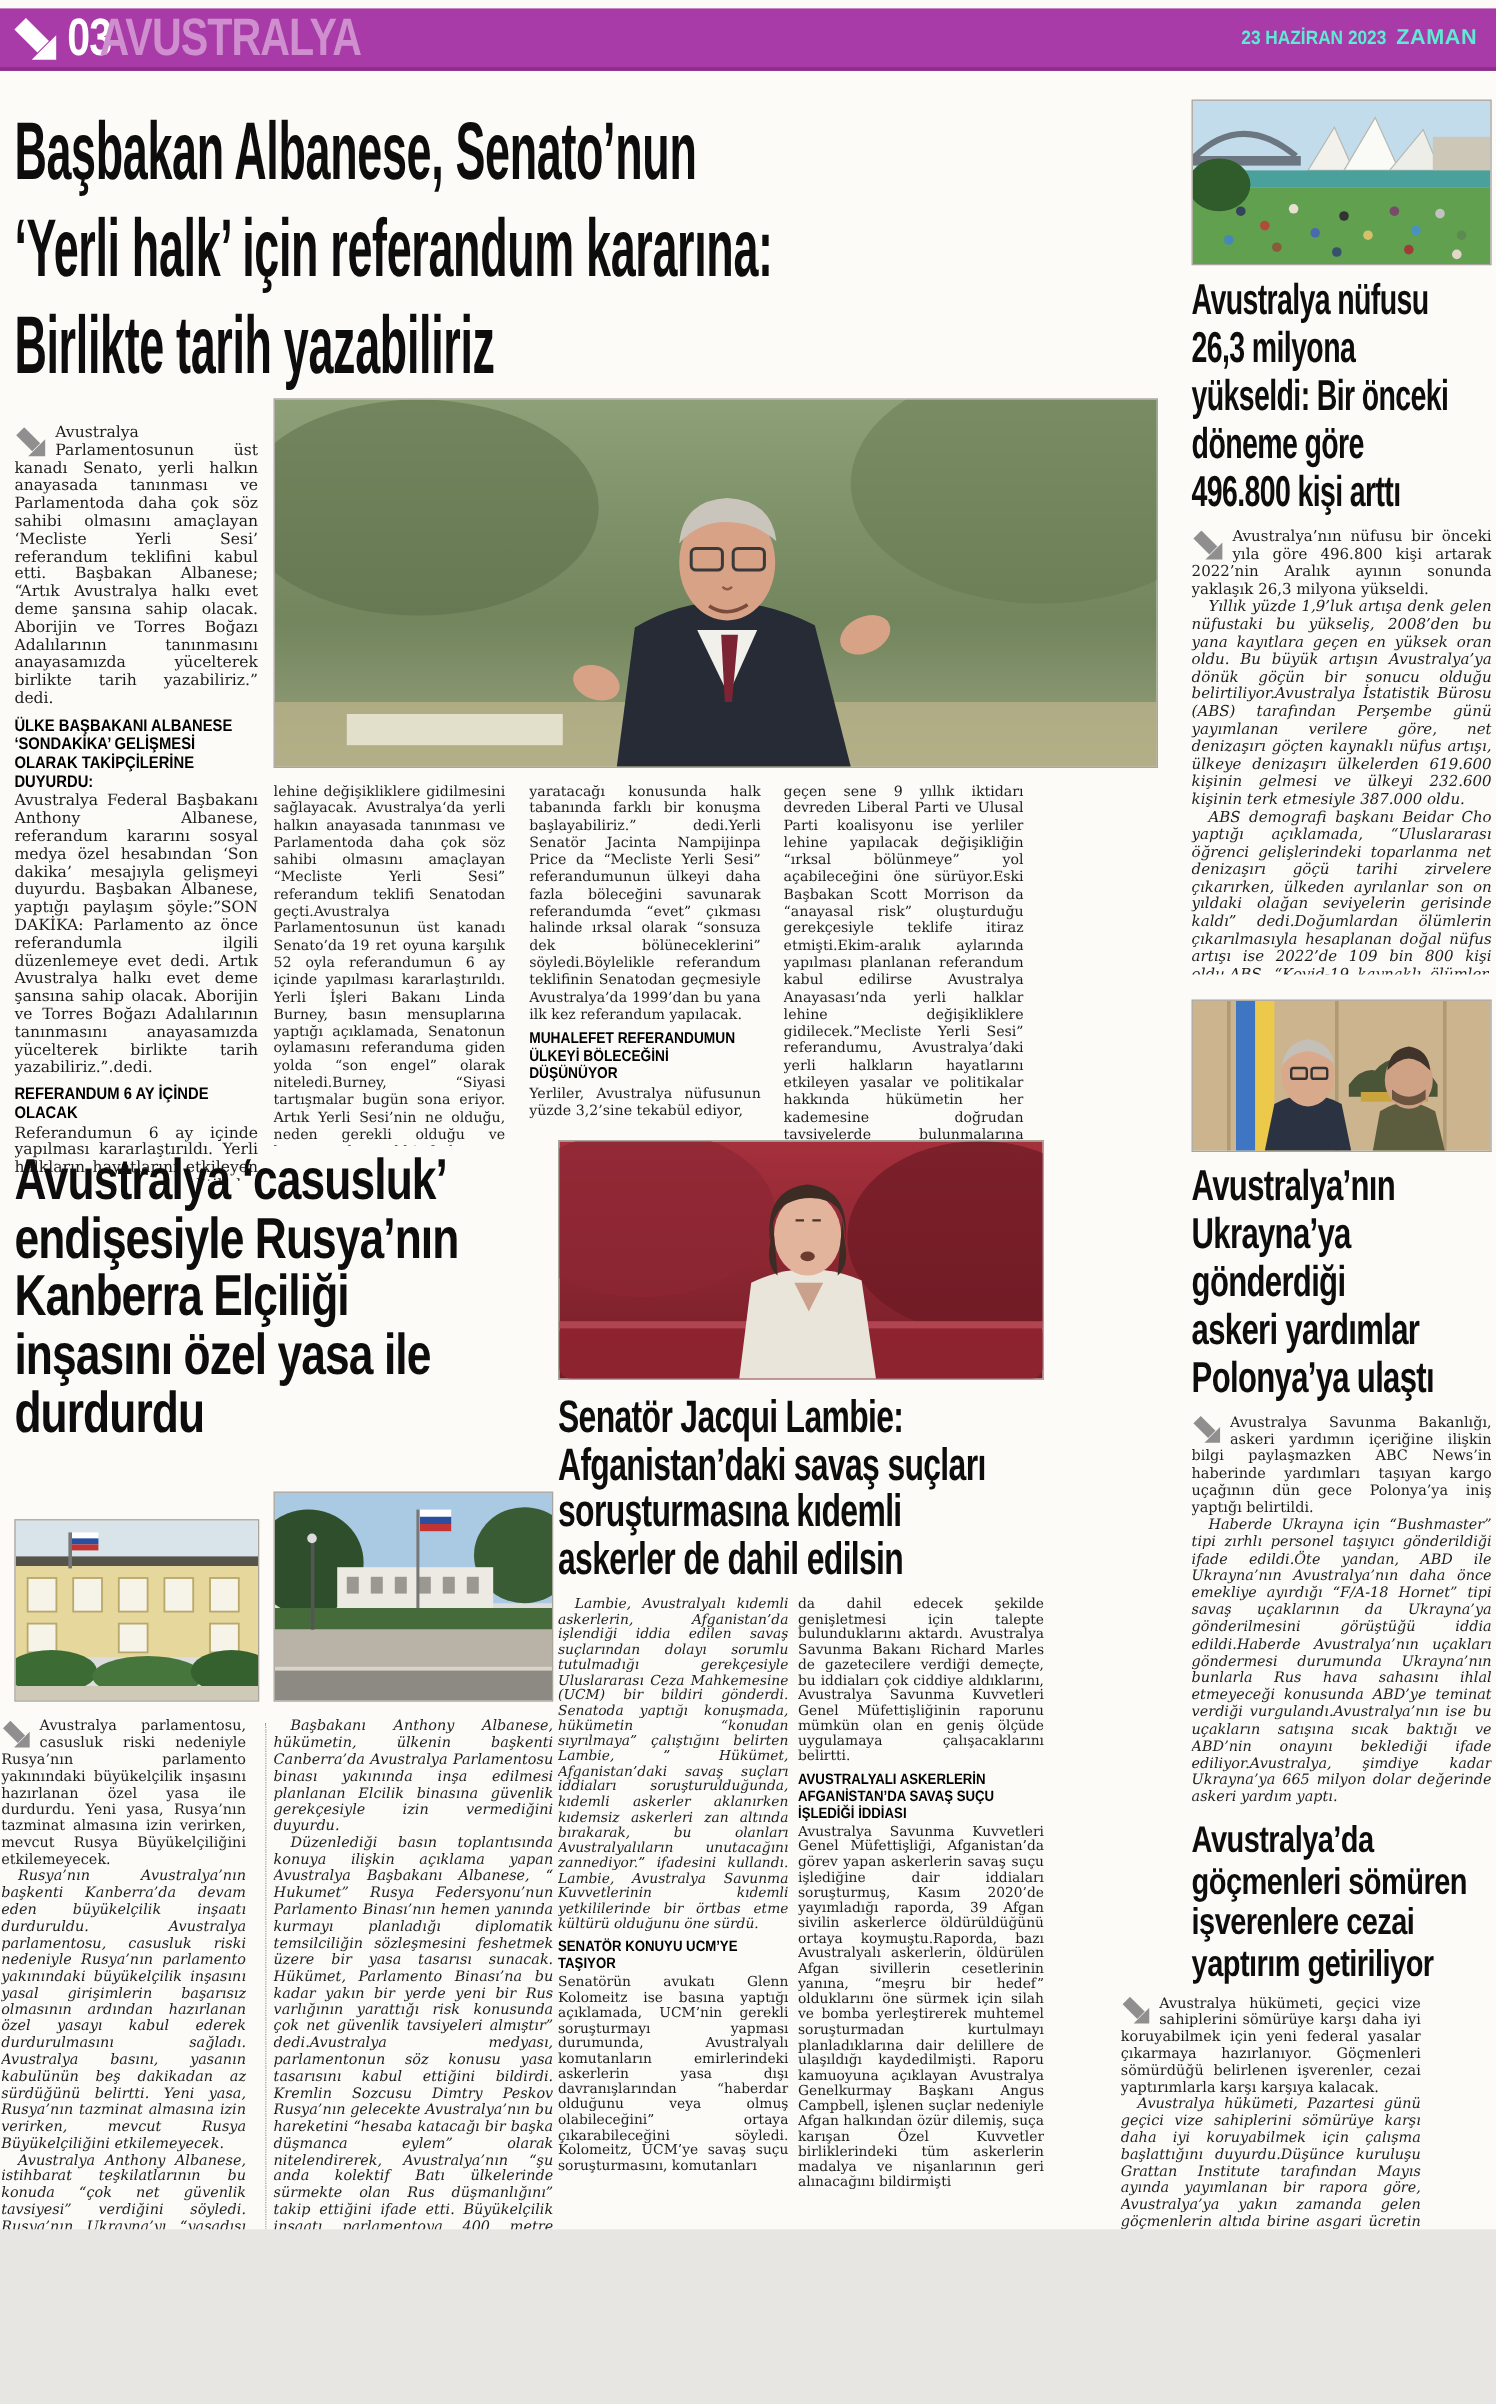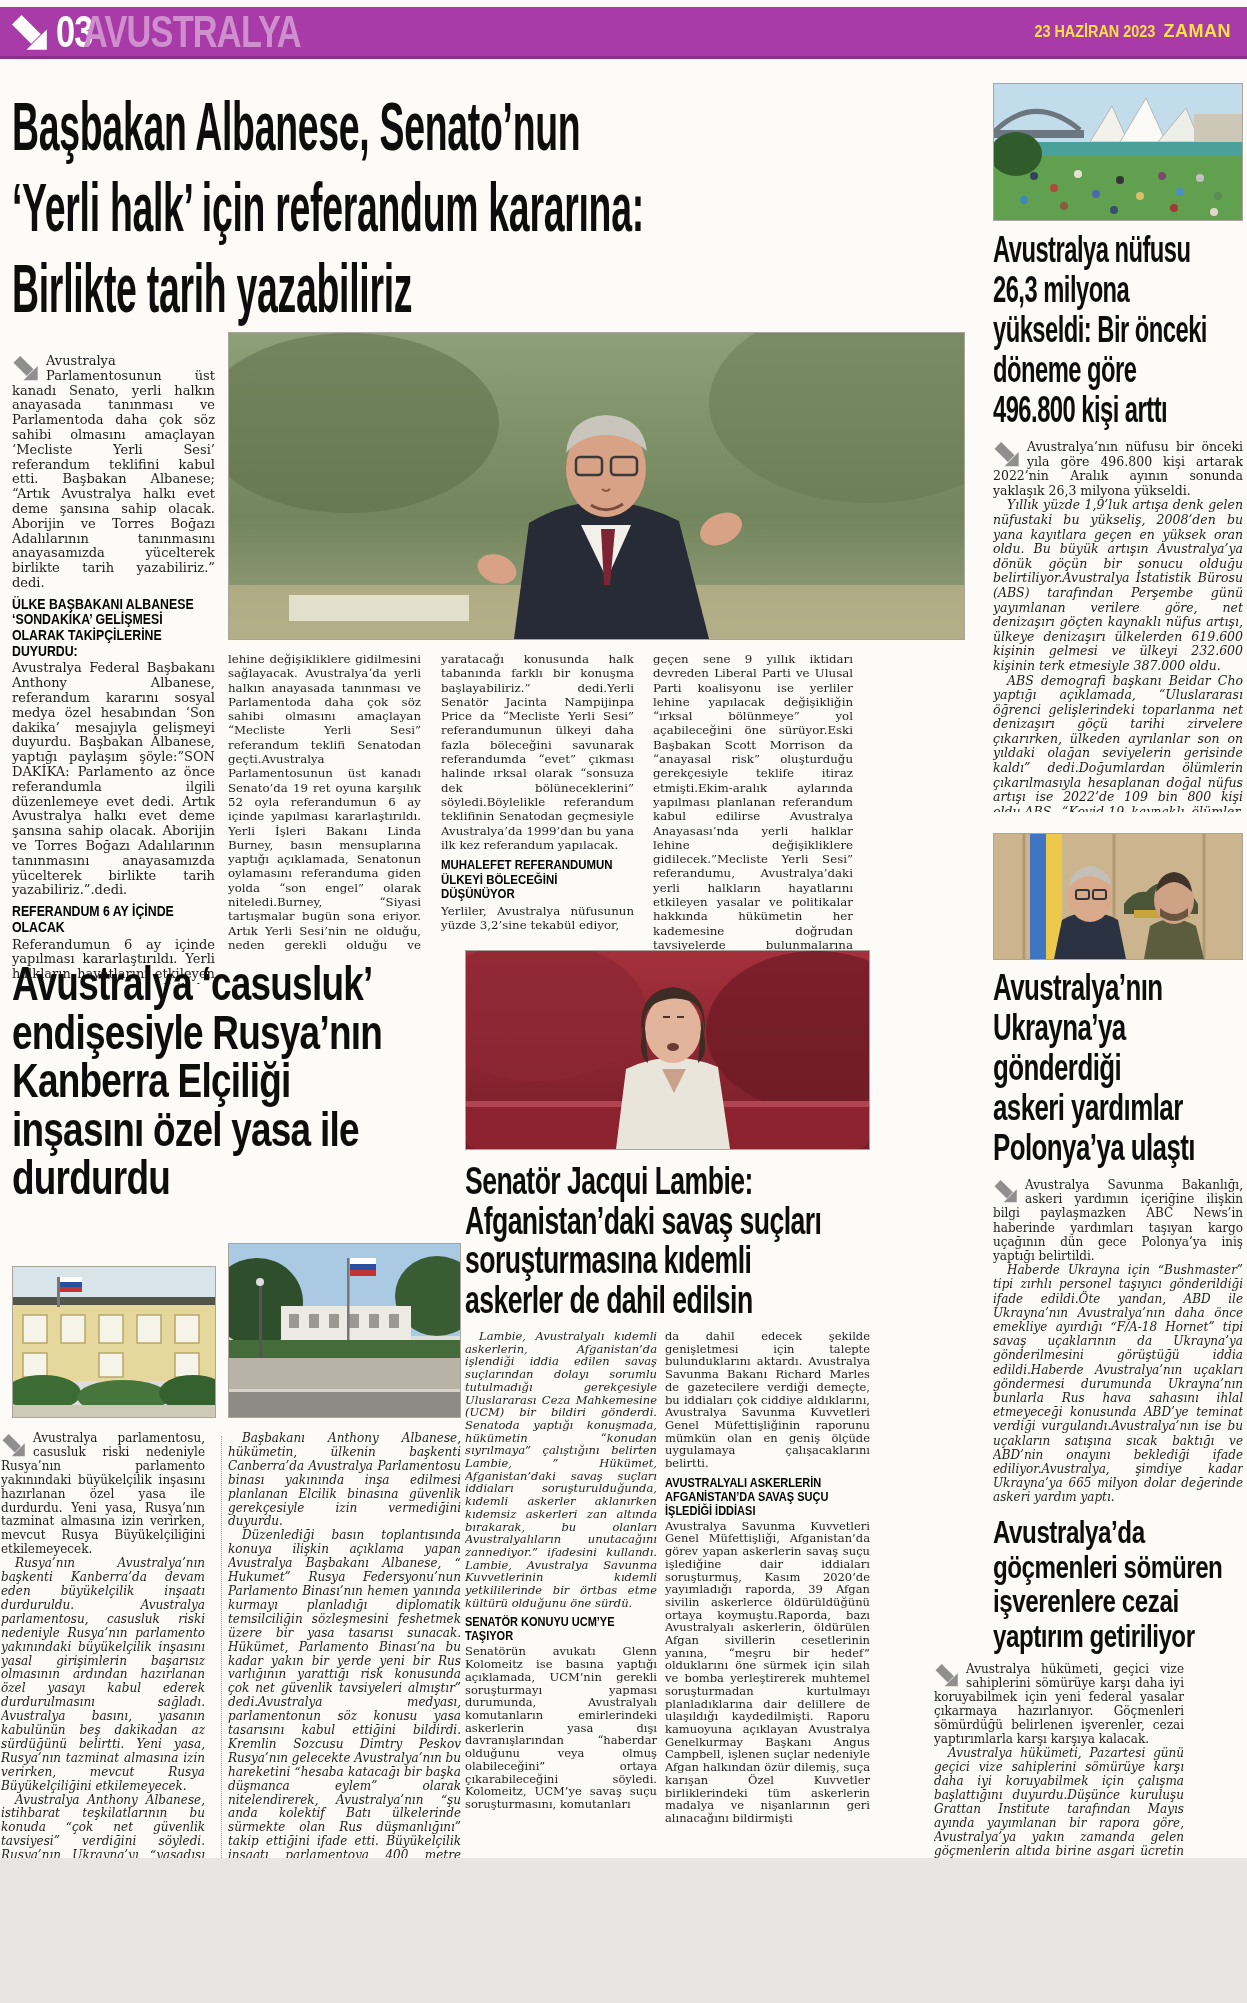--- a/index.html
+++ b/index.html
@@ -7,21 +7,21 @@
         overflow:hidden;font-family:"Liberation Sans",sans-serif;color:#111;}
   .abs{position:absolute;}
   
   #masthead{left:0;top:7px;width:1247px;height:49px;background:#a83ba8;border-bottom:3px solid #8c2f8c;
             display:flex;align-items:center;}
   #masthead .logo{width:40px;height:36px;margin:2px 6px 0 10px;}
   #masthead .pageno{font-size:44px;font-weight:bold;color:#ffffff;letter-spacing:-1px;
                     transform:scaleX(.78);transform-origin:left center;white-space:nowrap;}
   #masthead .section{font-size:44px;font-weight:bold;color:#cf8fcf;letter-spacing:-1px;
                      transform:scaleX(.78);transform-origin:left center;white-space:nowrap;margin-left:-20px;}
-  #masthead .right{margin-left:auto;margin-right:16px;color:#fde047;display:flex;align-items:baseline;gap:8px;}
+  #masthead .right{margin-left:auto;margin-right:16px;color:#5eead4;display:flex;align-items:baseline;gap:8px;}
   #masthead .date{font-size:16px;font-weight:bold;transform:scaleX(.9);transform-origin:right center;}
   #masthead .brand{font-size:18px;font-weight:bold;letter-spacing:.5px;}
   
   .hl{letter-spacing:-.5px;font-weight:bold;color:#0d0d0d;transform-origin:left top;}
   .hl div{white-space:nowrap;}
   
   .bt{font-family:"DejaVu Serif","Liberation Serif",serif;text-align:justify;color:#1c1c1c;overflow:hidden;}
   .bt p{margin:0;}
   .bt p.ind{text-indent:14px;font-style:italic;}
   .subhead{font-family:"Liberation Sans",sans-serif;font-weight:bold;color:#000;

